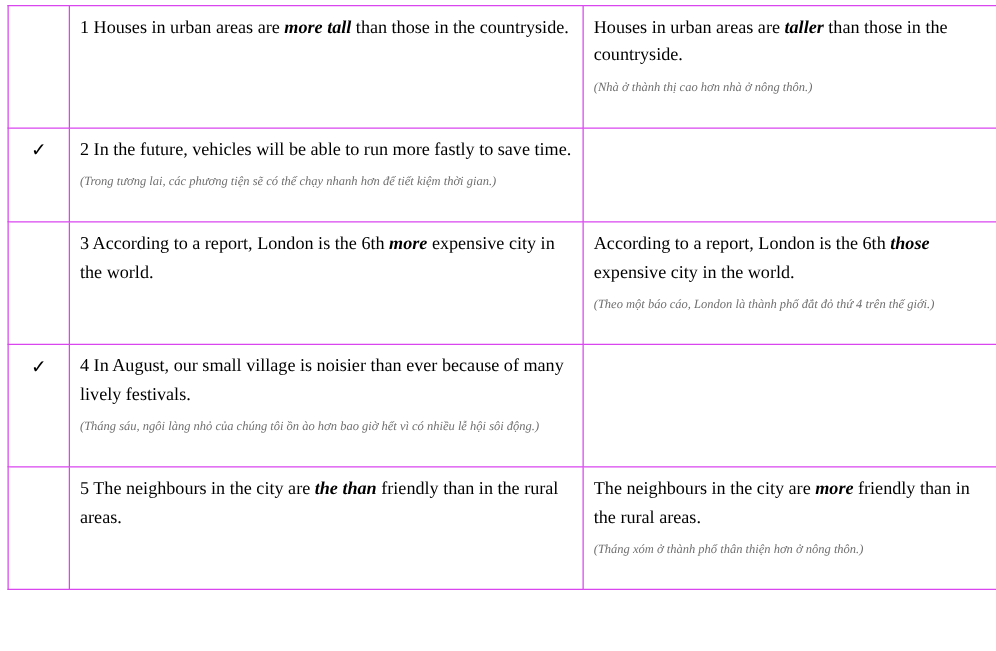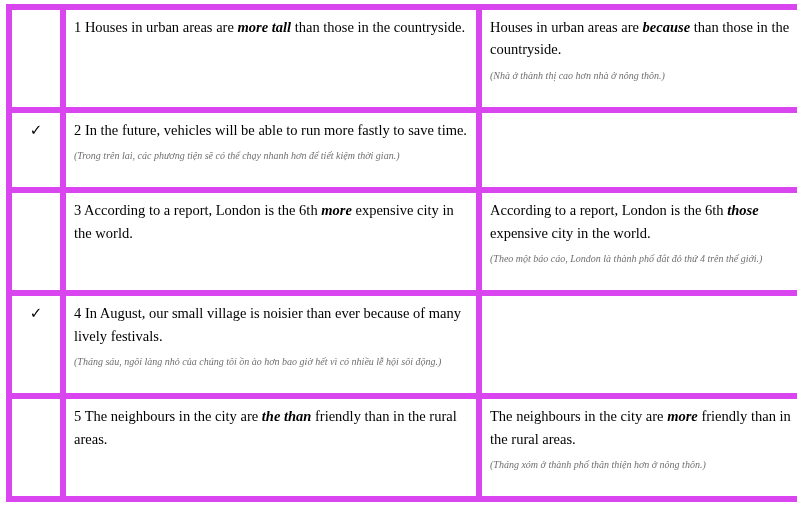--- a/index.html
+++ b/index.html
@@ -19,21 +19,21 @@
     height: 521px;
     position: relative;
   }
   table.exercise {
     border-collapse: collapse;
     table-layout: fixed;
     width: 787px;
     margin: 4px 0 0 6px;
   }
   table.exercise td {
-    border: 6px solid #d946ef;
+    border: 1px solid #d946ef;
     vertical-align: top;
     padding: 6px 8px 23px 8px;
     font-size: 14.5px;
     line-height: 1.55;
   }
   .col-check { width: 32px; }
   .col-left  { width: 394px; }
   .col-right { width: 318px; }
 
   .check-cell {
@@ -71,32 +71,32 @@
     <tbody>
 
       <tr>
         <td class="col-check check-cell">
           <span class="check-mark"></span>
         </td>
         <td class="col-left">
           <p class="sentence"><span>1</span> <span>Houses in urban areas are </span><b>more tall</b><span> than those in the countryside.</span></p>
         </td>
         <td class="col-right">
-          <p class="sentence"><span>Houses in urban areas are </span><b>because</b><span> than those in the countryside.</span></p>
+          <p class="sentence"><span>Houses in urban areas are </span><b>taller</b><span> than those in the countryside.</span></p>
           <p class="translation">(Nhà ở thành thị cao hơn nhà ở nông thôn.)</p>
         </td>
       </tr>
 
       <tr>
         <td class="col-check check-cell">
           <span class="check-mark">✓</span>
         </td>
         <td class="col-left">
           <p class="sentence"><span>2</span> <span>In the future, vehicles will be able to run more fastly to save time.</span><b></b><span></span></p>
-          <p class="translation">(Trong trên lai, các phương tiện sẽ có thể chạy nhanh hơn để tiết kiệm thời gian.)</p>
+          <p class="translation">(Trong tương lai, các phương tiện sẽ có thể chạy nhanh hơn để tiết kiệm thời gian.)</p>
         </td>
         <td class="col-right empty-cell">
           <p class="sentence"></p>
         </td>
       </tr>
 
       <tr>
         <td class="col-check check-cell">
           <span class="check-mark"></span>
         </td>

